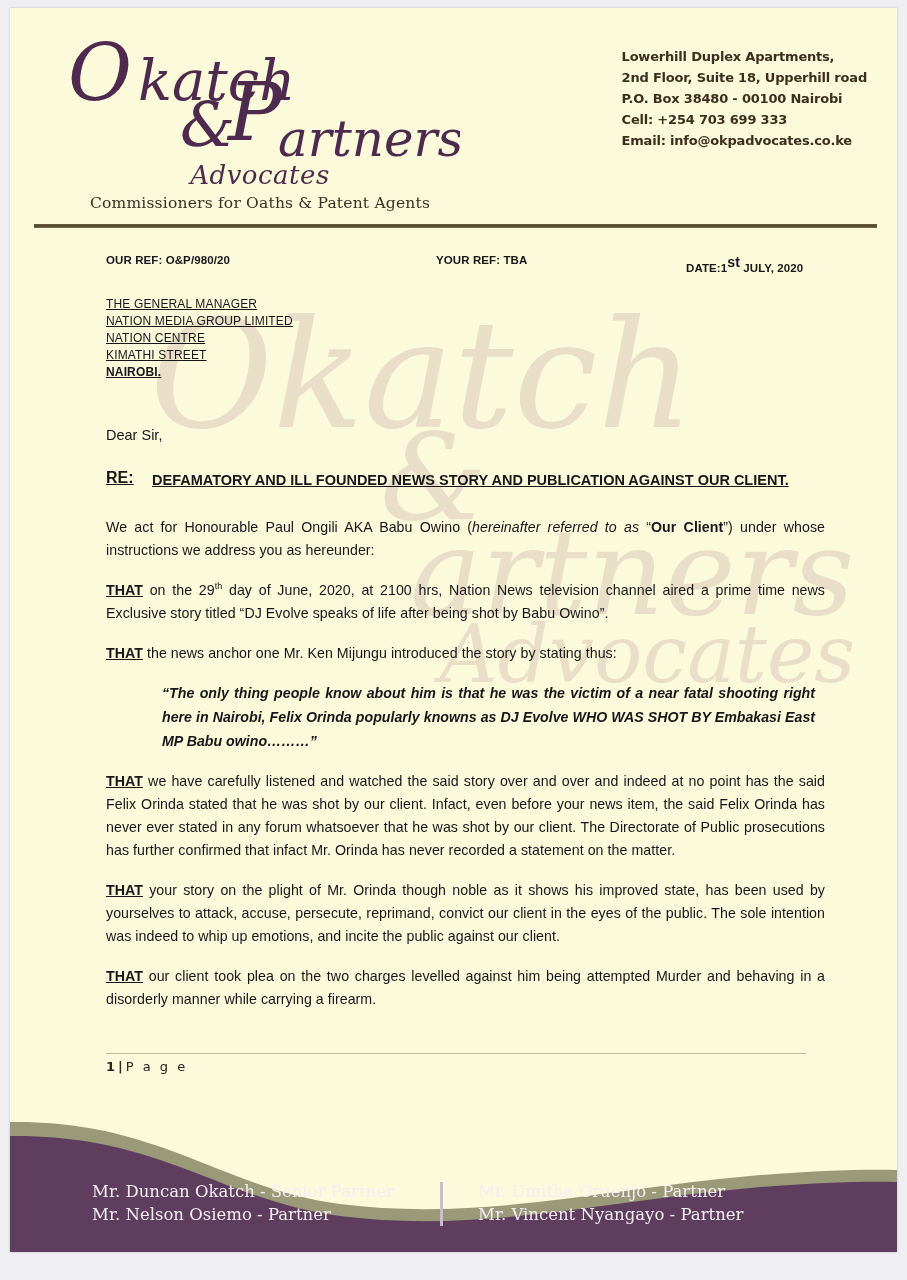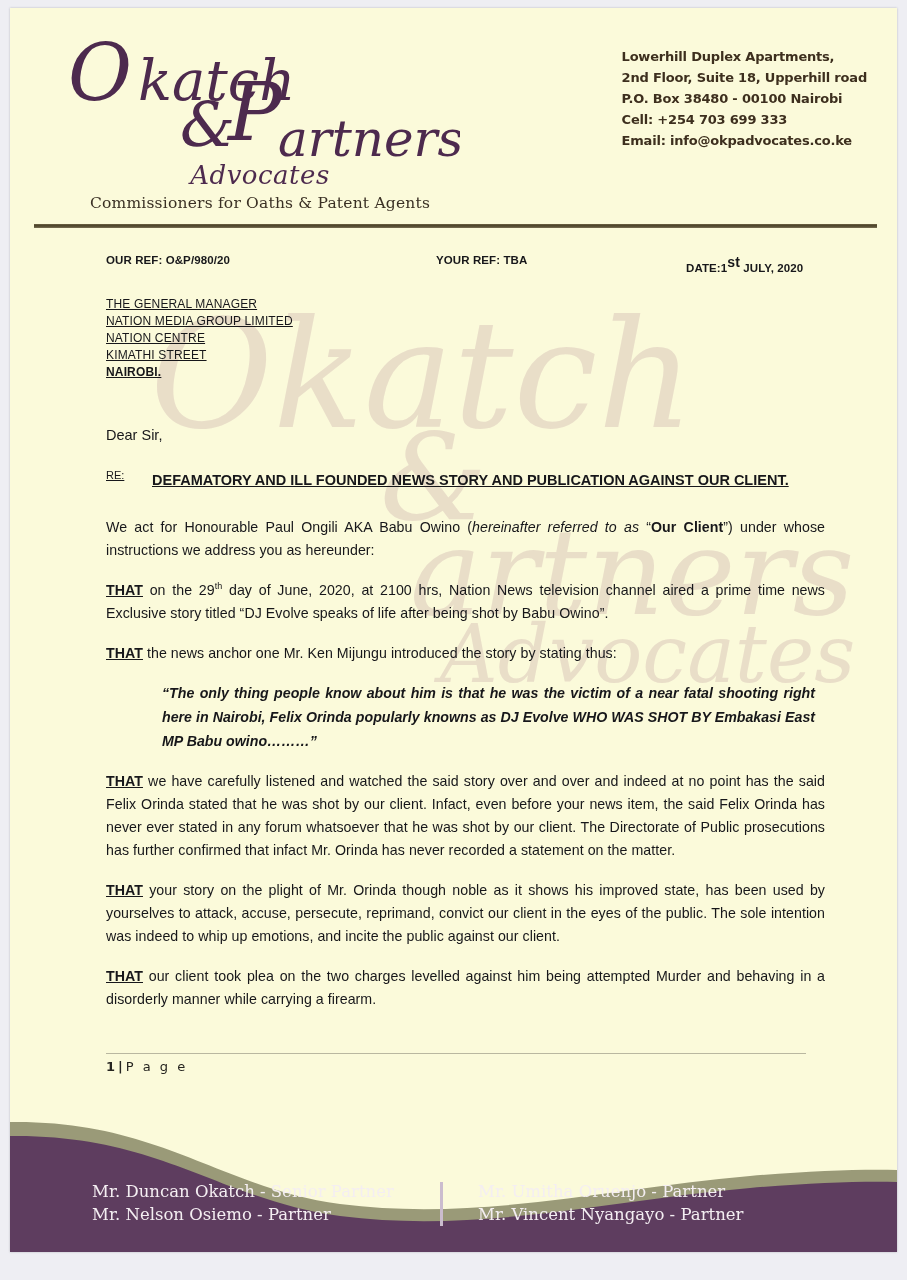--- a/index.html
+++ b/index.html
@@ -150,22 +150,22 @@
   .salutation {
     font-size: 14.5px;
     margin-bottom: 26px;
   }
 
   .re-row {
     display: flex;
     margin-bottom: 24px;
   }
   .re-label {
-    font-size: 11px;
-    font-weight: normal;
+    font-size: 16px;
+    font-weight: bold;
     text-decoration: underline;
     width: 46px;
     flex: none;
   }
   .re-text {
     font-size: 14.5px;
     font-weight: bold;
     text-decoration: underline;
     line-height: 1.58;
     max-width: 640px;

